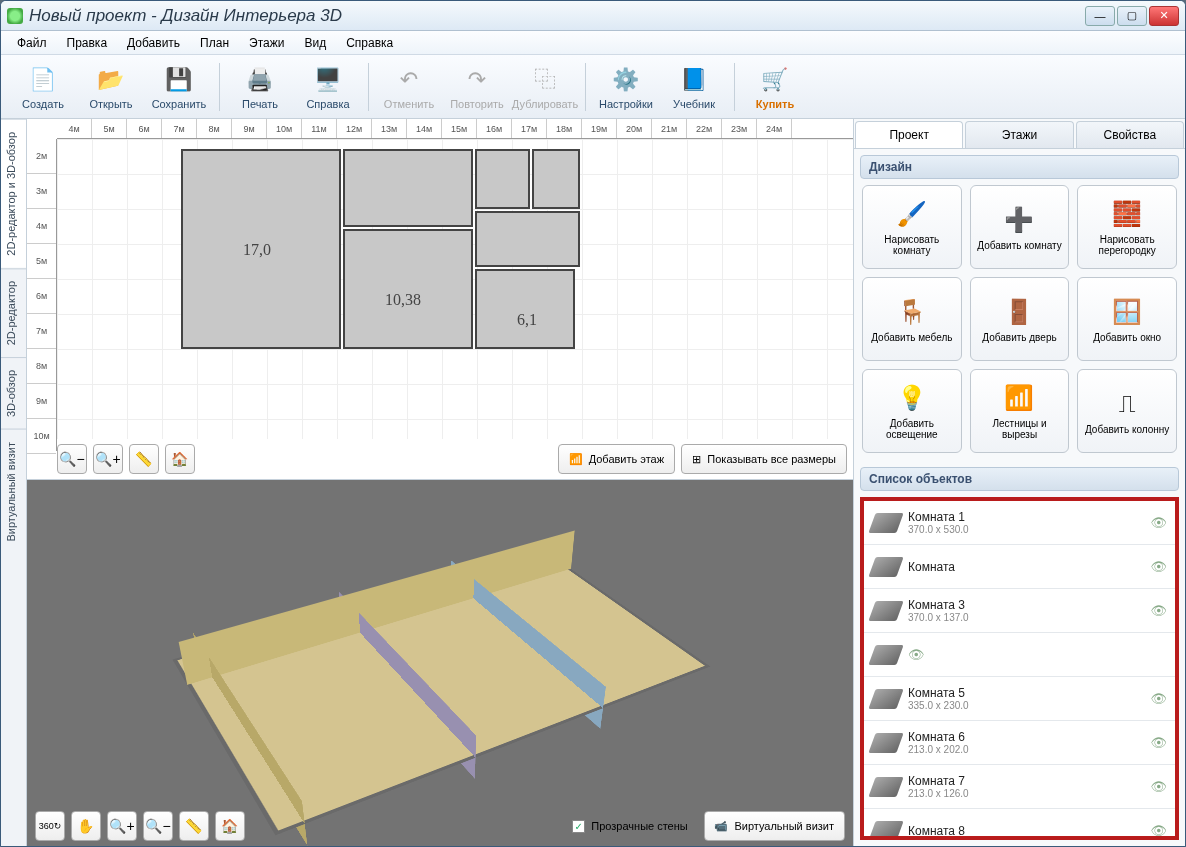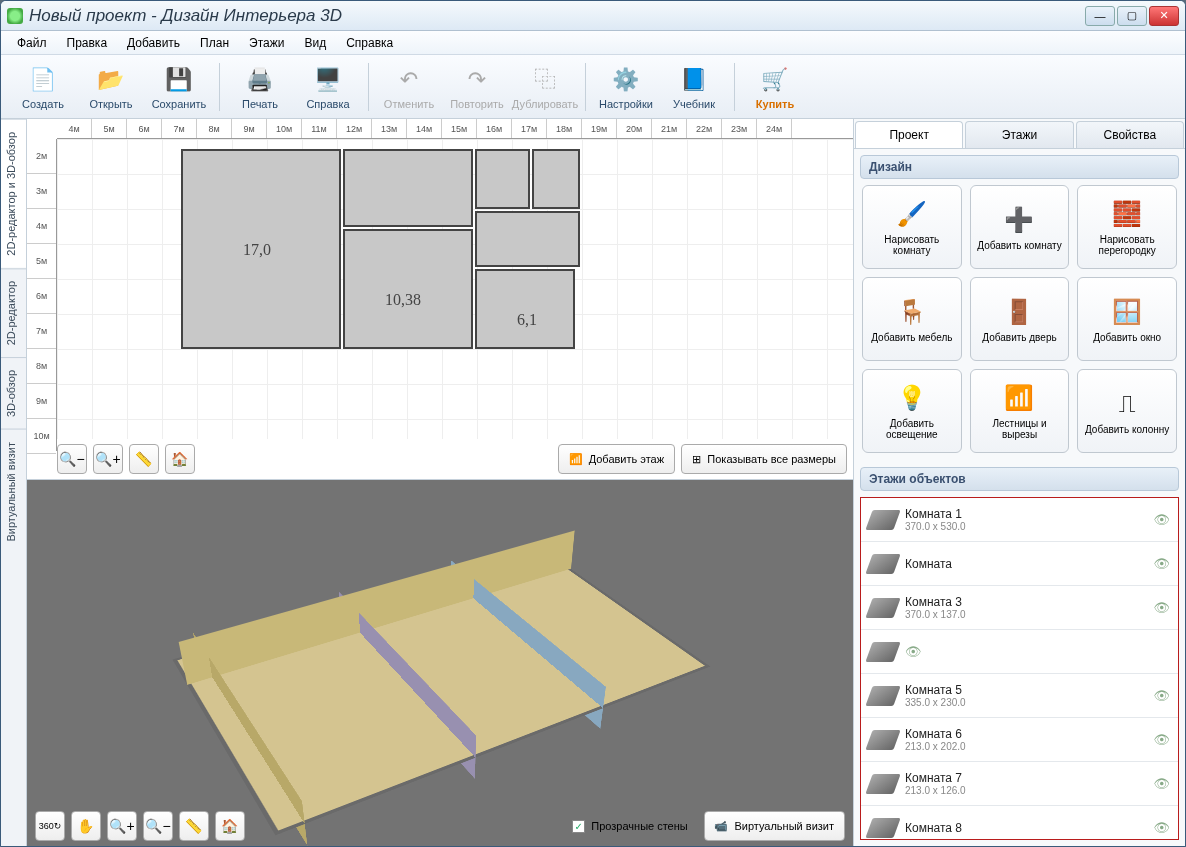--- a/index.html
+++ b/index.html
@@ -43,21 +43,21 @@
 .wall3d{position:absolute;background:#8a8a8a;transform-origin:bottom;}
 .bottombar3d{position:absolute;bottom:4px;left:8px;right:8px;height:32px;display:flex;align-items:center;gap:6px;}
 .rightpanel{width:332px;border-left:1px solid #c5d0da;display:flex;flex-direction:column;background:#f7f9fb;}
 .rtabs{height:28px;display:flex;border-bottom:1px solid #c5d0da;margin-top:2px;}
 .rtab{flex:1;display:flex;align-items:center;justify-content:center;font-size:12px;border:1px solid #c5d0da;border-bottom:none;background:linear-gradient(#f2f6fa,#e2e8ef);cursor:pointer;margin:0 1px;border-radius:4px 4px 0 0;}
 .rtab.active{background:#fff;font-weight:500;}
 .section-hdr{height:24px;background:linear-gradient(#e8f0f8,#d4e0ec);border:1px solid #b8c8d8;border-radius:4px;margin:6px;display:flex;align-items:center;padding:0 8px;font-size:12px;font-weight:bold;color:#3a5070;}
 .toolgrid{display:grid;grid-template-columns:repeat(3,1fr);gap:8px;padding:0 8px 8px;}
 .toolcard{height:84px;border:1px solid #c0c8d0;border-radius:6px;background:linear-gradient(#fff,#f0f3f7);display:flex;flex-direction:column;align-items:center;justify-content:center;font-size:10px;text-align:center;cursor:pointer;padding:4px;}
 .toolcard .cicon{width:32px;height:32px;margin-bottom:4px;font-size:24px;display:flex;align-items:center;justify-content:center;}
-.objlist{flex:1;overflow-y:auto;margin:0 6px 6px;border:1px solid #b91c1c;background:#fff;}
+.objlist{flex:1;overflow-y:auto;margin:0 6px 6px;border:4px solid #b91c1c;background:#fff;}
 .objrow{height:44px;border-bottom:1px solid #e4e8ec;display:flex;align-items:center;padding:0 8px;gap:8px;font-size:11px;cursor:pointer;}
 .objrow .oicon{width:28px;height:20px;background:linear-gradient(135deg,#aaa,#666);transform:skewX(-20deg);border-radius:2px;}
 .objrow .otxt{flex:1;}
 .objrow .oname{font-size:12px;color:#222;}
 .objrow .odim{font-size:10px;color:#888;}
 .objrow .eye{color:#8a8;font-size:13px;}
 .checkbox{width:13px;height:13px;border:1px solid #888;background:#fff;display:inline-flex;align-items:center;justify-content:center;font-size:10px;color:#2a6;}
 </style>
 </head>
 <body>
@@ -277,21 +277,21 @@
           </div>
           <div class="toolcard">
             <div class="cicon">📶</div>
             <div>Лестницы и вырезы</div>
           </div>
           <div class="toolcard">
             <div class="cicon">⎍</div>
             <div>Добавить колонну</div>
           </div>
         </div>
-      <div class="section-hdr">Этажи объектов</div>
+      <div class="section-hdr">Список объектов</div>
       <div class="objlist" id="objlist">
           <div class="objrow">
             <div class="oicon"></div>
             <div class="otxt">
               <div class="oname">Комната 1</div>
               <div class="odim">370.0 x 530.0</div>
             </div>
             <div class="eye">👁</div>
           </div>
           <div class="objrow">

